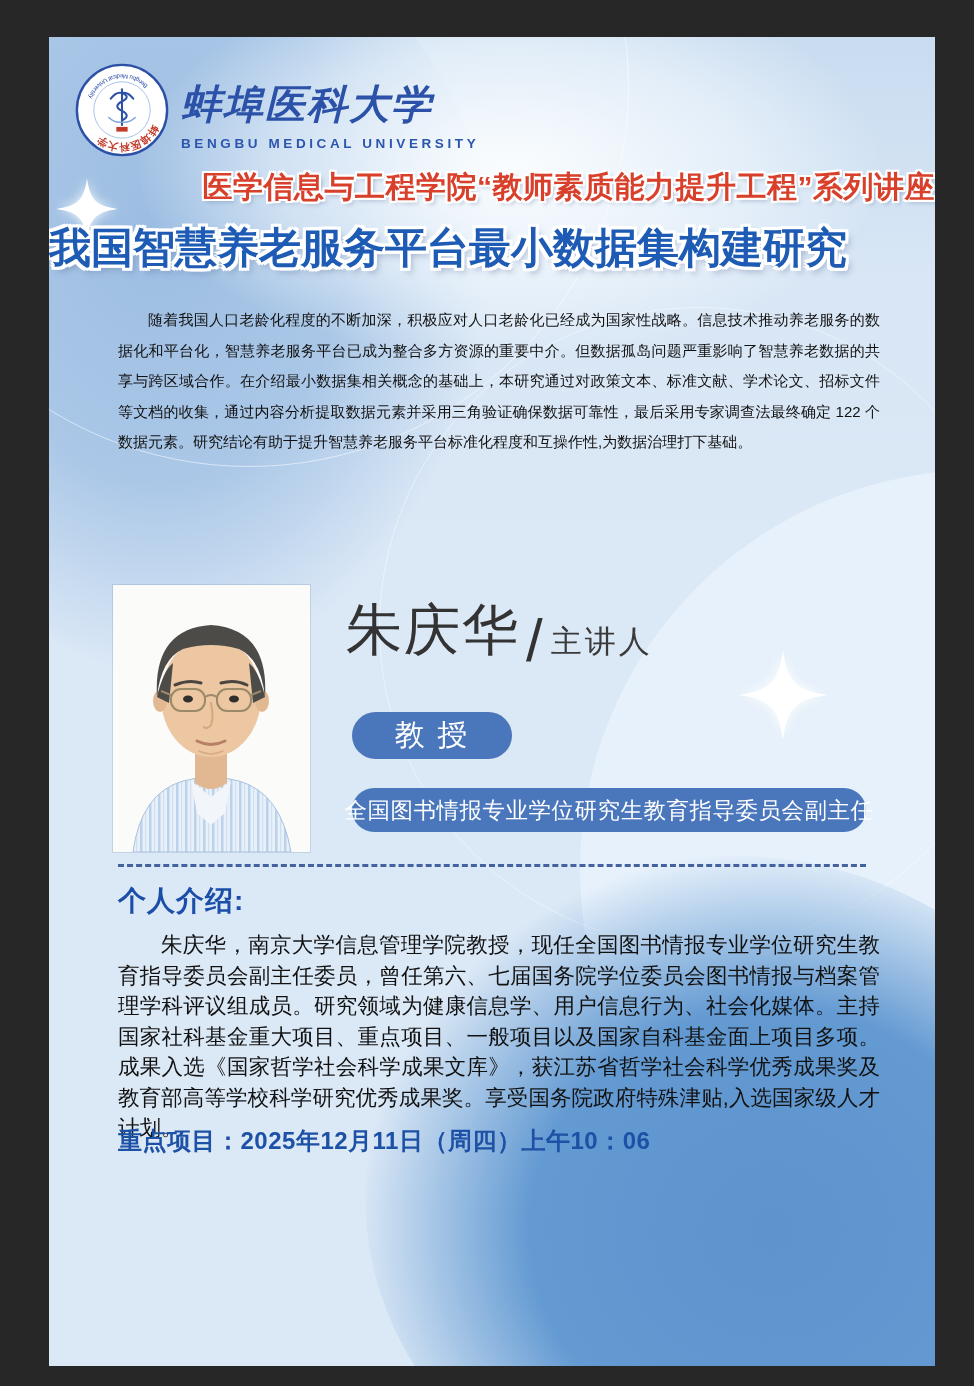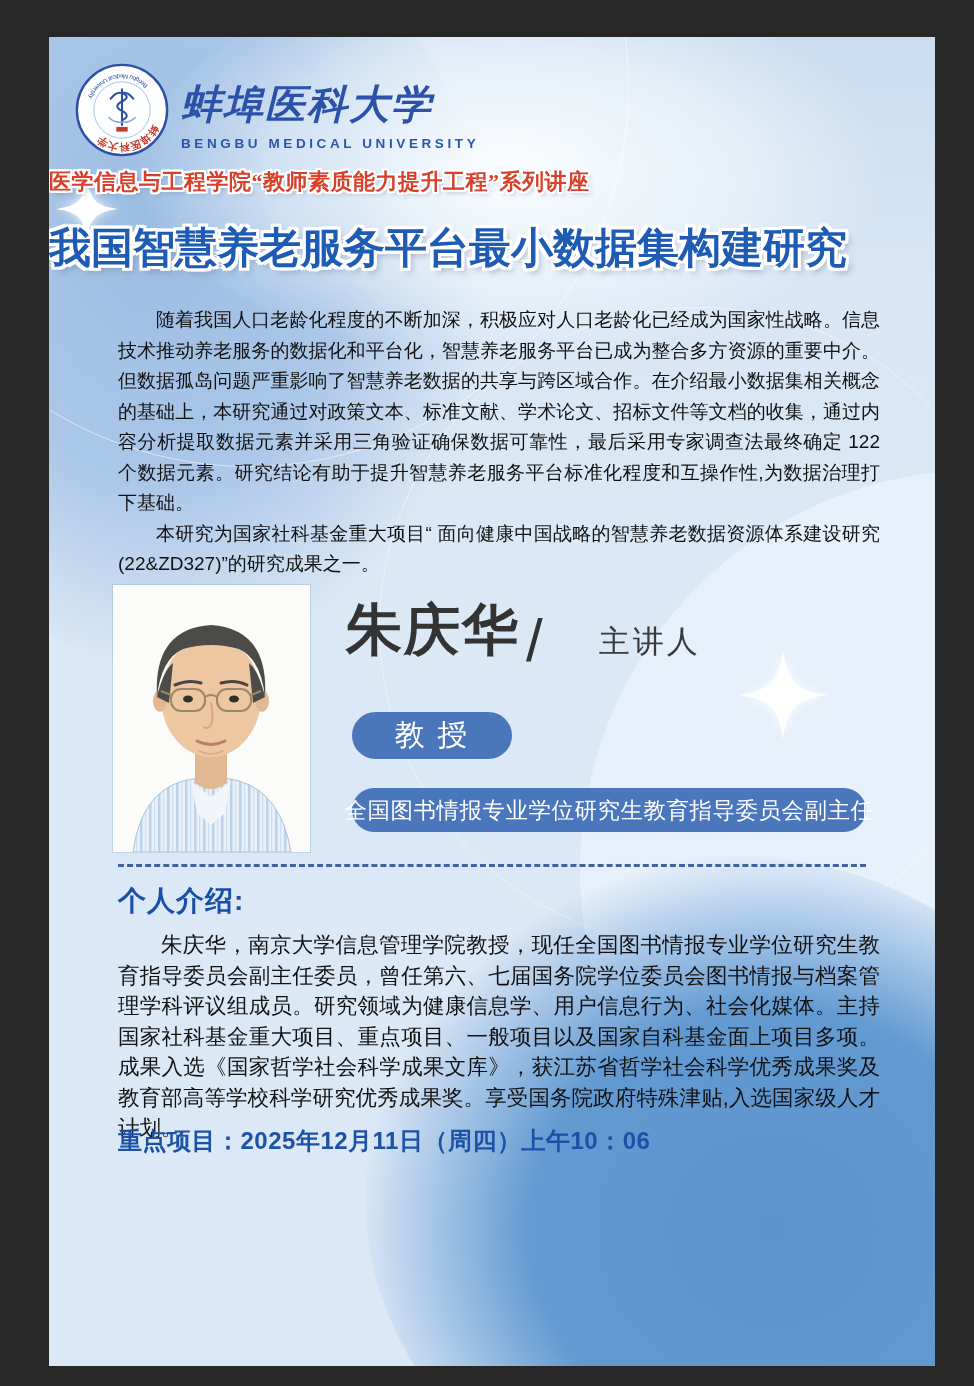--- a/index.html
+++ b/index.html
@@ -48,52 +48,51 @@
     font-size:40px; font-weight:bold; font-style:italic;
     color:#2b52a8; letter-spacing:2px; white-space:nowrap;
   }
   .brand-en {
     margin-top:4px; font-size:13.5px; font-weight:bold; color:#2c55ae;
     letter-spacing:3.6px; white-space:nowrap;
   }
 
   
   .banner-series {
-    position:absolute; left:0; top:130px; width:100%; text-align:left;
-    font-size:22px; font-weight:900; color:#d8402b; letter-spacing:0.5px;
+    position:absolute; left:0; top:130px; width:100%; text-align:right;
+    font-size:30px; font-weight:900; color:#d8402b; letter-spacing:0.5px;
     text-shadow:-2px -2px 0 #fff, 2px -2px 0 #fff, -2px 2px 0 #fff, 2px 2px 0 #fff,
                 0 -2px 0 #fff, 0 2px 0 #fff, -2px 0 0 #fff, 2px 0 0 #fff,
                 3px 3px 4px rgba(90,110,150,0.45);
-    font-family:Liberation Serif, serif;
   }
   .main-title {
     position:absolute; left:0; top:183px; width:100%; text-align:left;
     font-size:42px; font-weight:900; color:#1d5bb5; letter-spacing:0px;
     text-shadow:-3px -3px 0 #fff, 3px -3px 0 #fff, -3px 3px 0 #fff, 3px 3px 0 #fff,
                 0 -3px 0 #fff, 0 3px 0 #fff, -3px 0 0 #fff, 3px 0 0 #fff,
                 4px 5px 6px rgba(90,110,150,0.5);
   }
 
   
   .abstract {
     position:absolute; left:69px; top:268px; width:762px;
-    font-size:19px; line-height:30.5px; color:#111; text-align:justify;
+    font-size:15px; line-height:30.5px; color:#111; text-align:justify;
   }
   .abstract p { text-indent:2em; }
 
   
   .photo-frame {
     position:absolute; left:64px; top:548px; width:197px; height:267px;
     background:#fcfcfc; box-shadow:0 0 0 1px rgba(120,140,170,0.25);
   }
   .photo-frame svg { display:block; width:100%; height:100%; }
   .speaker-name-row { position:absolute; left:297px; top:556px; display:flex; align-items:flex-end; }
-  .speaker-name { font-size:56px; font-weight:700; color:#333; letter-spacing:2px; }
+  .speaker-name { font-size:56px; font-weight:400; color:#333; letter-spacing:2px; }
   .speaker-slash { font-size:60px; font-weight:300; color:#333; margin:0 8px 0 6px; line-height:0.95; }
-  .speaker-role { font-size:31px; font-weight:500; color:#3a3a3a; padding-bottom:6px; letter-spacing:3px;margin-left:48px; }
+  .speaker-role { font-size:31px; font-weight:500; color:#3a3a3a; padding-bottom:6px; letter-spacing:3px; }
   .badge {
     position:absolute; background:#4a76bb; color:#fff; border-radius:999px;
     display:flex; align-items:center; justify-content:center; white-space:nowrap;
   }
   .badge-title { left:303px; top:675px; width:160px; height:47px; font-size:30px; letter-spacing:2px; }
   .badge-position { left:303px; top:751px; width:514px; height:44px; font-size:22.5px; letter-spacing:0.5px; }
 
   .divider {
     position:absolute; left:69px; top:827px; width:748px; height:0;
     border-top:3px dashed #44629f;
@@ -169,21 +168,20 @@
       <div class="brand-cn">蚌埠医科大学</div>
       <div class="brand-en">BENGBU MEDICAL UNIVERSITY</div>
     </div>
   </div>
 
   <div class="banner-series">医学信息与工程学院“教师素质能力提升工程”系列讲座</div>
   <div class="main-title">我国智慧养老服务平台最小数据集构建研究</div>
 
   <div class="abstract">
     <p>随着我国人口老龄化程度的不断加深，积极应对人口老龄化已经成为国家性战略。信息技术推动养老服务的数据化和平台化，智慧养老服务平台已成为整合多方资源的重要中介。但数据孤岛问题严重影响了智慧养老数据的共享与跨区域合作。在介绍最小数据集相关概念的基础上，本研究通过对政策文本、标准文献、学术论文、招标文件等文档的收集，通过内容分析提取数据元素并采用三角验证确保数据可靠性，最后采用专家调查法最终确定 122 个数据元素。研究结论有助于提升智慧养老服务平台标准化程度和互操作性,为数据治理打下基础。</p>
-    <p>本研究为国家社科基金重大项目“ 面向健康中国战略的智慧养老数据资源体系建设研究(22&amp;ZD327)”的研究成果之一。</p>
   </div>
 
   <div class="photo-frame">
     <svg viewBox="0 0 197 267">
       <defs>
         <pattern id="shirtStripes" width="9" height="10" patternUnits="userSpaceOnUse">
           <rect width="9" height="10" fill="#e8f0f9"></rect>
           <rect x="0" width="2.5" height="10" fill="#bcd2ea"></rect>
           <rect x="5" width="1.2" height="10" fill="#cfdff2"></rect>
         </pattern>

